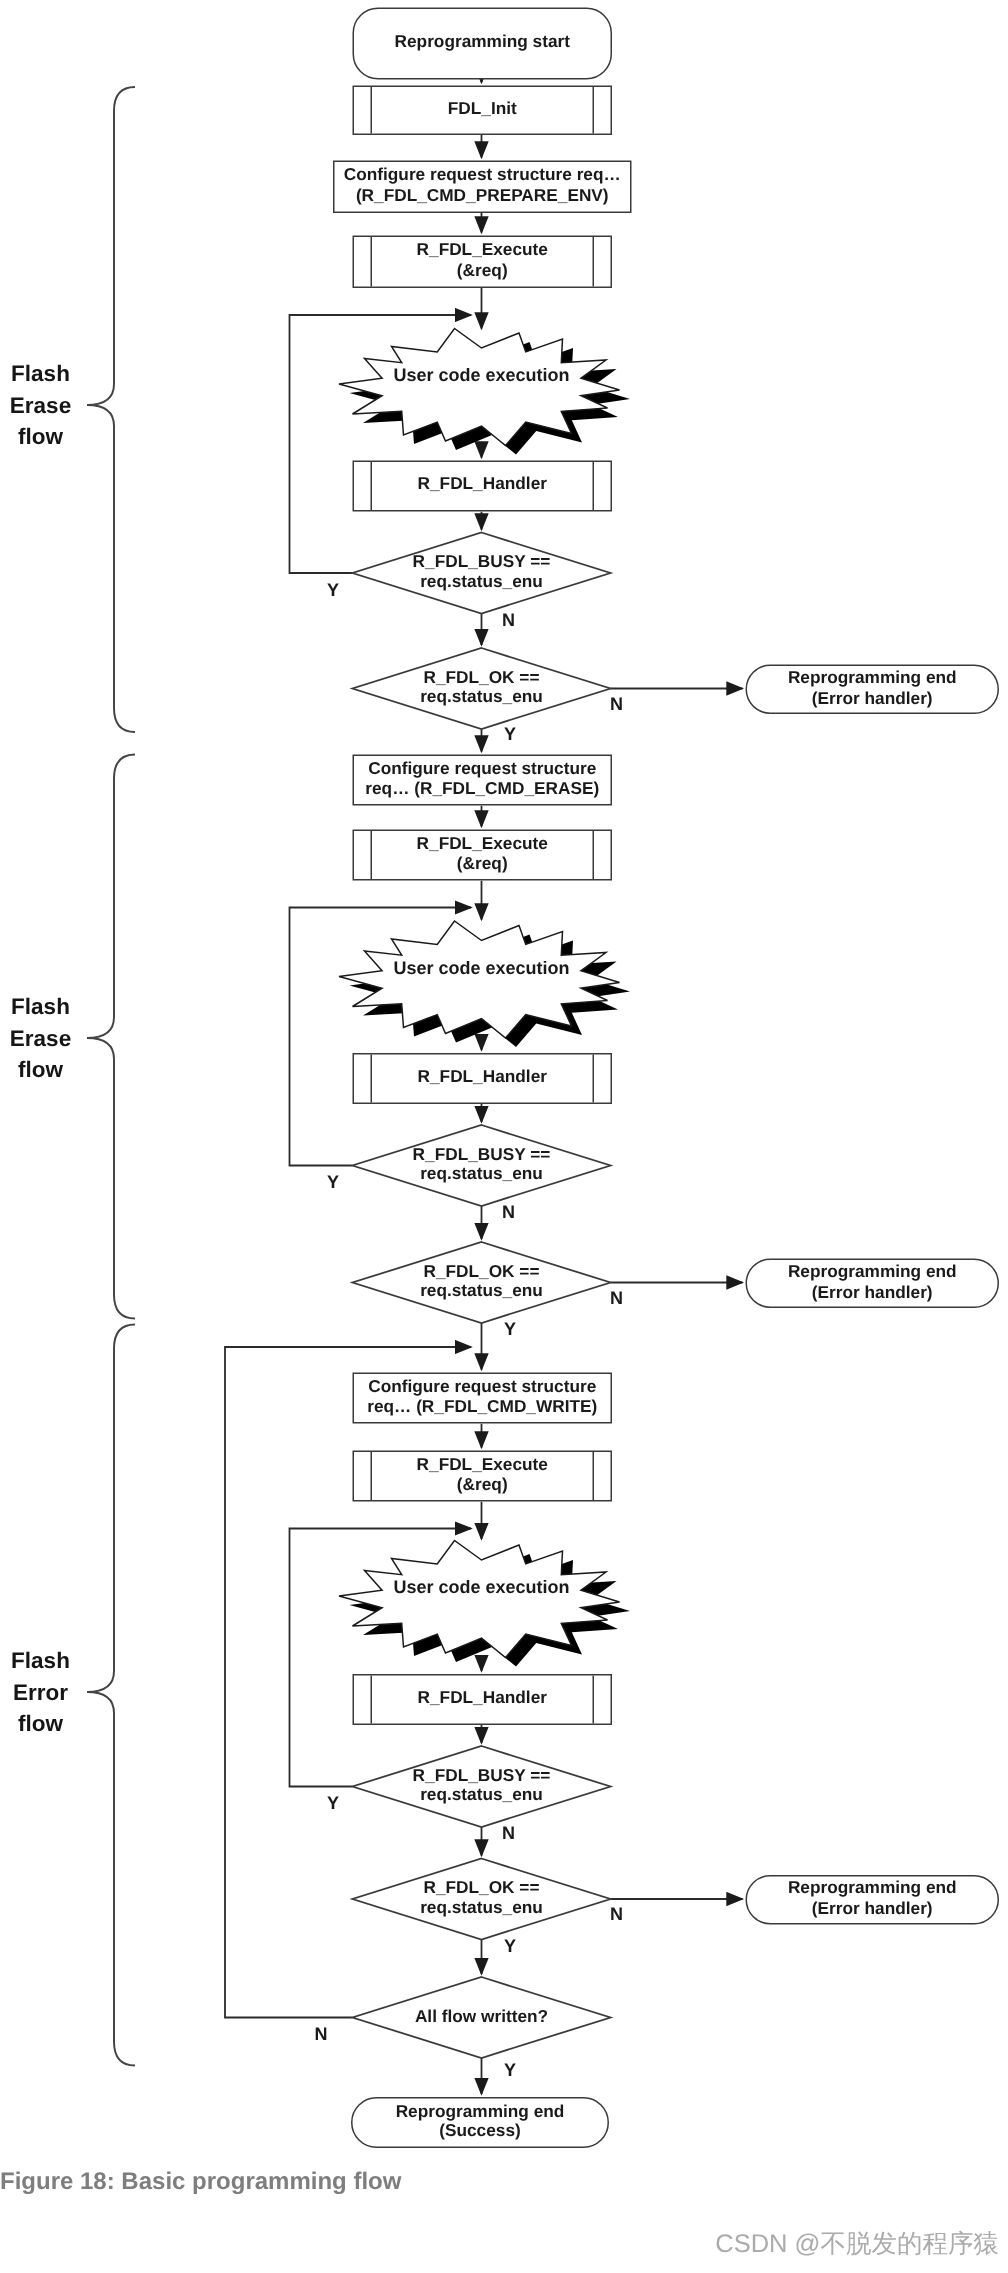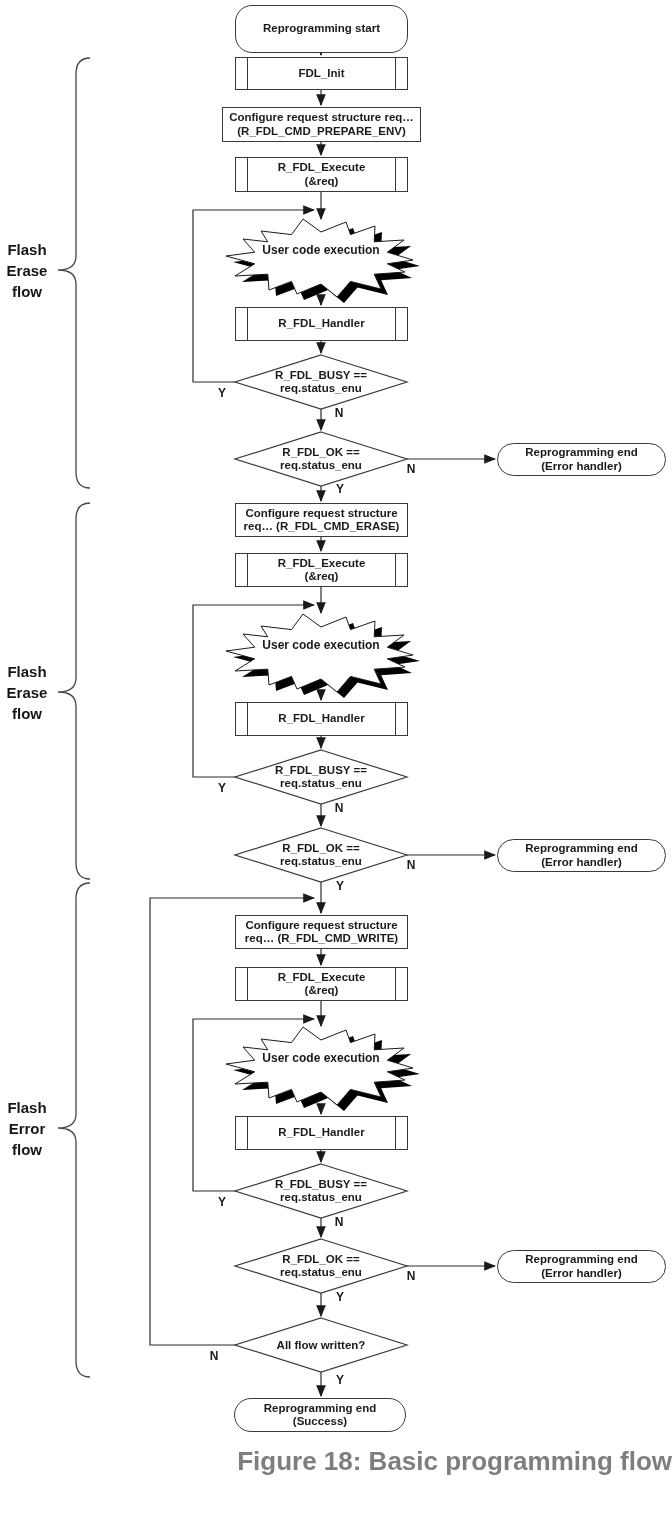--- a/index.html
+++ b/index.html
@@ -29,22 +29,22 @@
   .burstlabel{line-height:14px;font-size:12px;}
   .yn{
     position:absolute;font-size:12px;font-weight:700;color:#1a1a1a;
     width:24px;text-align:center;line-height:13px;
   }
   .seclabel{
     position:absolute;left:0;width:54px;text-align:center;
     font-size:15px;font-weight:700;line-height:21px;color:#161616;
   }
   .caption{
-    position:absolute;left:0;width:672px;text-align:right;
-    font-size:26px;font-weight:700;color:#7e7e7e;top:1446px;
+    position:absolute;left:0;width:672px;text-align:left;
+    font-size:16px;font-weight:700;color:#7e7e7e;top:1446px;
   }
   .watermark{
     position:absolute;right:6px;top:1484px;font-size:17px;
     color:#ababab;font-weight:400;
   }
 </style>
 </head>
 <body>
 
 <div class="canvas">
@@ -244,14 +244,15 @@
     <span style="display:block">Erase</span>
     <span style="display:block">flow</span>
   </div>
   <div class="seclabel" style="top:1097px;">
     <span style="display:block">Flash</span>
     <span style="display:block">Error</span>
     <span style="display:block">flow</span>
   </div>
 
   <div class="caption">Figure 18: Basic programming flow</div>
+  <div class="watermark">CSDN @不脱发的程序猿</div>
 
 </div>
 
 </body></html>

